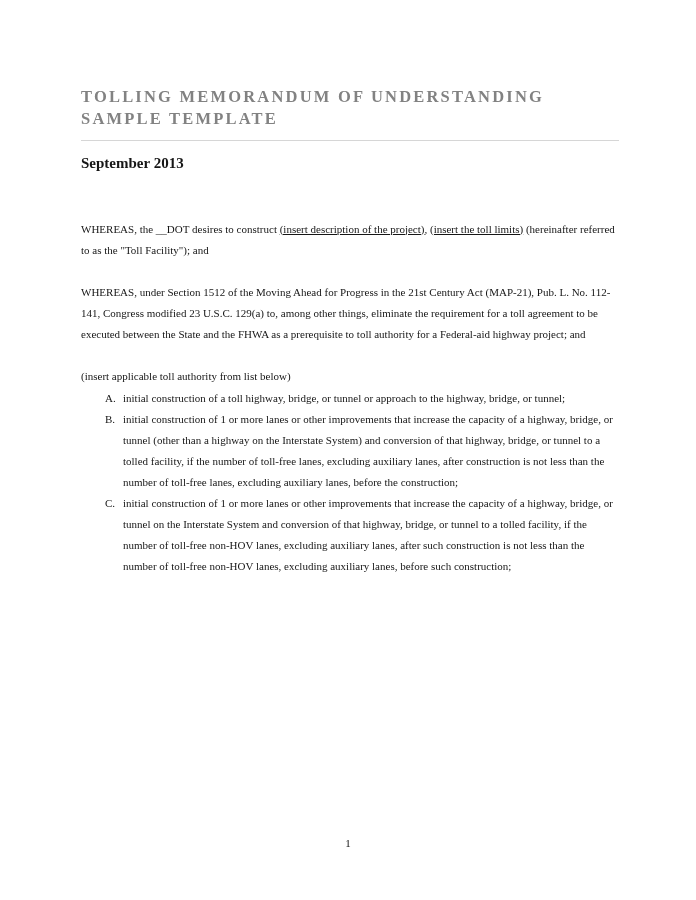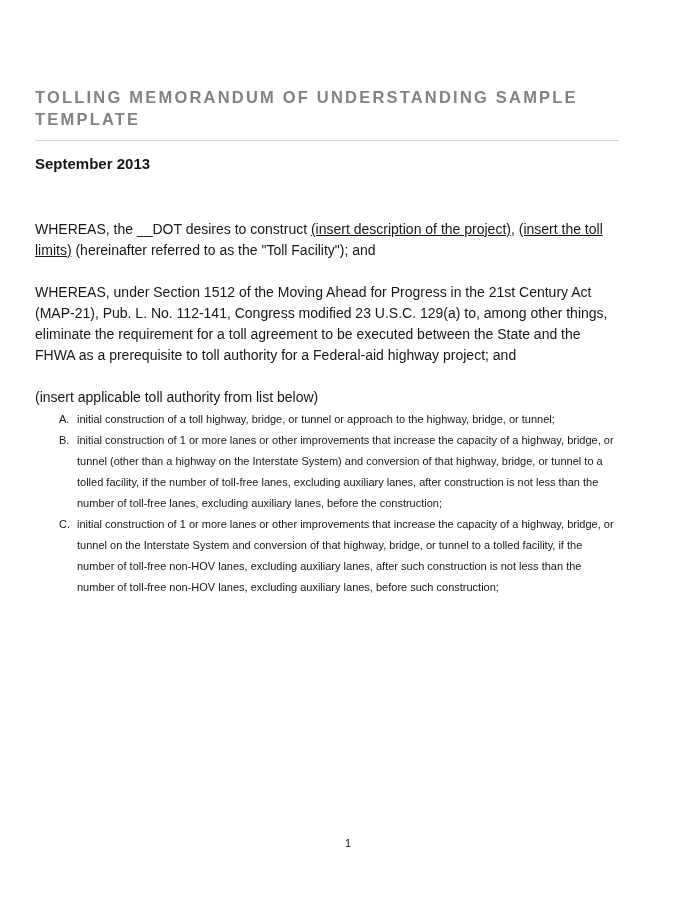--- a/index.html
+++ b/index.html
@@ -3,22 +3,22 @@
 <meta charset="utf-8">
 <style>
   * { box-sizing: border-box; }
   html, body { margin: 0; padding: 0; background: #ffffff; }
   .doc {
     position: relative;
     width: 696px;
     height: 900px;
     margin: 0 auto;
     background: #ffffff;
-    padding: 86px 77px 0 35px;
-    font-family: Liberation Sans, sans-serif;
+    padding: 86px 77px 0 81px;
+    font-family: Liberation Serif, serif;
     color: #161616;
   }
   .doc-title {
     margin: 0 0 14px 0;
     padding-bottom: 9px;
     border-bottom: 1px solid #d6d6d6;
     color: #828282;
     font-size: 16.5px;
     font-weight: bold;
     letter-spacing: 2.2px;
@@ -28,21 +28,21 @@
   .doc-date {
     margin: 0 0 47px 0;
     font-size: 15px;
     font-weight: bold;
   }
   .mou-heading { text-align: center; margin: 0 0 34px 0; }
   .h-line  { margin: 0; font-size: 12.5px; line-height: 17px; }
   .h-small { margin: 0; font-size: 9px;    line-height: 16px; }
   .body-para {
     margin: 0 0 21px 0;
-    font-size: 14px;
+    font-size: 11px;
     line-height: 21px;
   }
   .body-para.tight { margin-bottom: 1px; }
   .u { text-decoration: underline; }
   .toll-list { margin: 0; padding: 0; }
   .list-item {
     display: flex;
     font-size: 11px;
     line-height: 21px;
   }

